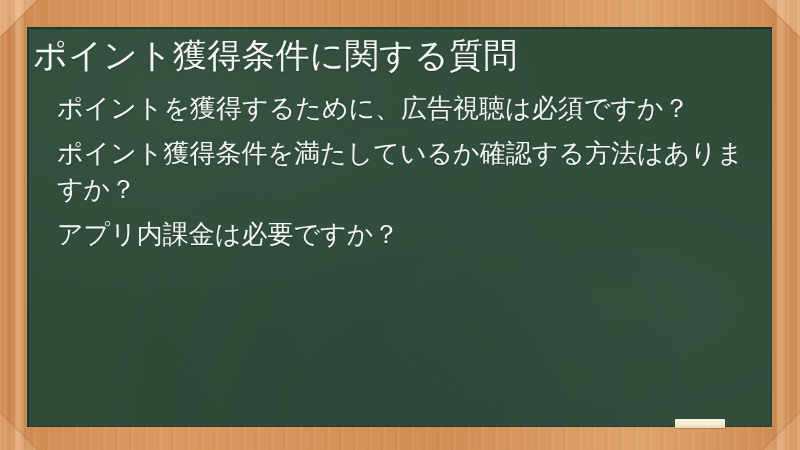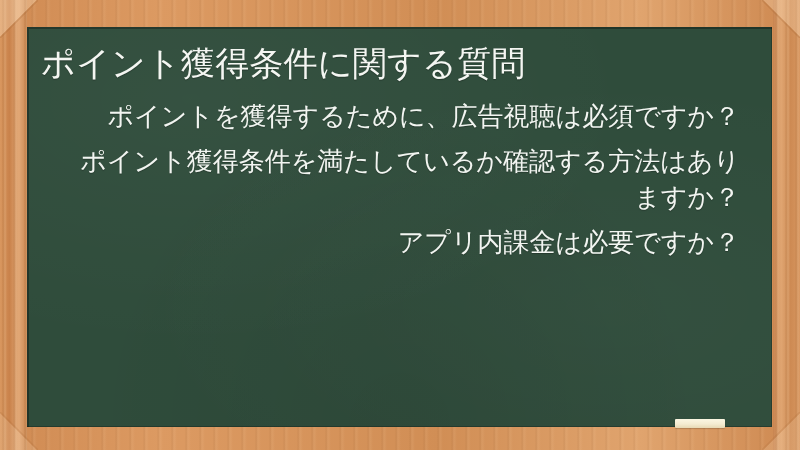--- a/index.html
+++ b/index.html
@@ -105,21 +105,21 @@
     background:
       radial-gradient(ellipse at 22% 18%, rgba(255,255,255,0.030), rgba(255,255,255,0) 55%),
       radial-gradient(ellipse at 78% 70%, rgba(255,255,255,0.022), rgba(255,255,255,0) 60%),
       radial-gradient(ellipse at 50% 100%, rgba(0,0,0,0.07), rgba(0,0,0,0) 60%);
     pointer-events: none;
   }
 
   #content {
     position: relative;
     z-index: 2;
-    padding: 8px;
+    padding: 0;
   }
 
   
   #title {
     color: #f4f6f2;
     font-size: 34px;
     line-height: 1.12;
     font-weight: 400;
     letter-spacing: 0.2px;
     margin: 0;
@@ -133,21 +133,20 @@
     list-style: none;
     margin: 0;
     padding: 17px 24px 0 30px;
   }
   #question-list li {
     color: #f2f5f1;
     font-size: 26px;
     line-height: 1.38;
     margin: 0 0 9px 0;
     text-shadow: 0 1px 1px rgba(0,0,0,0.25);
-    text-align: right;
   }
 
   
   #chalk-piece {
     position: absolute;
     left: 675px;
     top: 419px;
     width: 50px;
     height: 9px;
     background: linear-gradient(180deg, #fbf6e2 0%, #f4ecd2 55%, #e7d9b5 100%);

